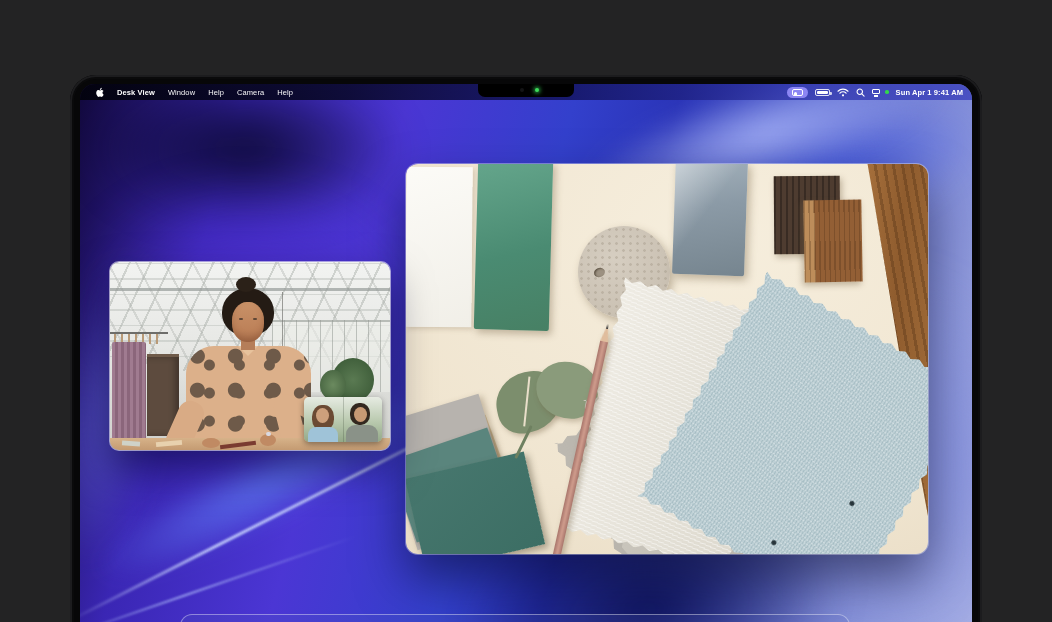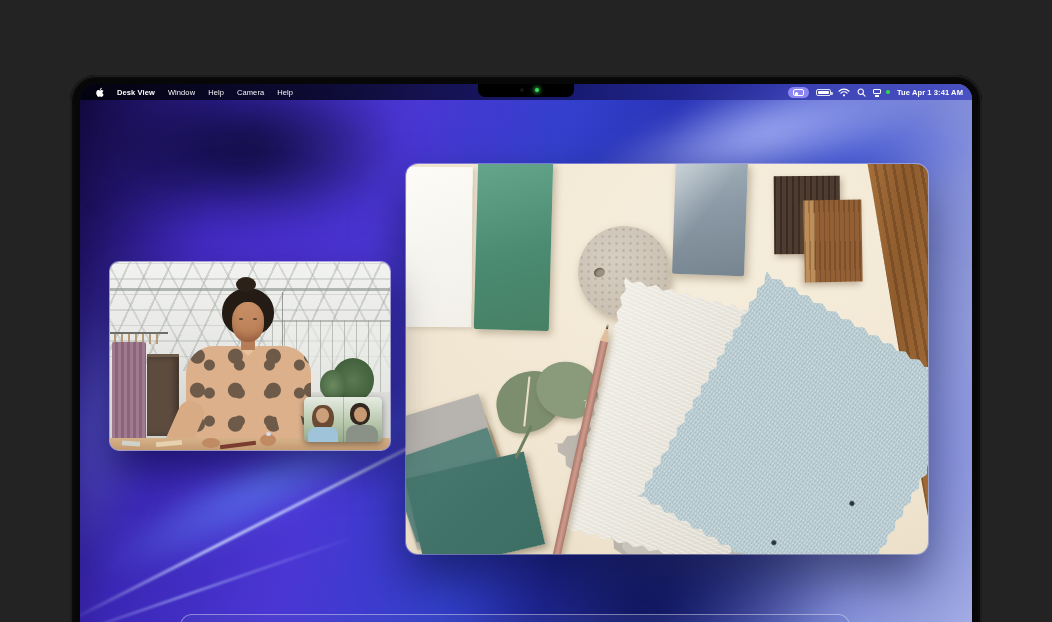--- a/index.html
+++ b/index.html
@@ -254,21 +254,21 @@
             <svg width="9" height="9" viewBox="0 0 10 10" fill="none">
               <circle cx="4.2" cy="4.2" r="3" stroke="#fff" stroke-width="1.2"></circle>
               <path d="M6.5 6.5 9 9" stroke="#fff" stroke-width="1.2" stroke-linecap="round"></path>
             </svg>
           </span>
           <span class="udisp">
             <span class="box"></span>
             <span class="base"></span>
           </span>
           <span class="gdot"></span>
-          <span class="clock">Tue Apr 1 3:41 AM</span>
+          <span class="clock">Sun Apr 1 9:41 AM</span>
         </div>
       </div>
 
       <div class="notch">
         <span class="cam"></span>
         <span class="camdot"></span>
       </div>
 
       <div class="ft">
         <div class="ft-truss"></div>

